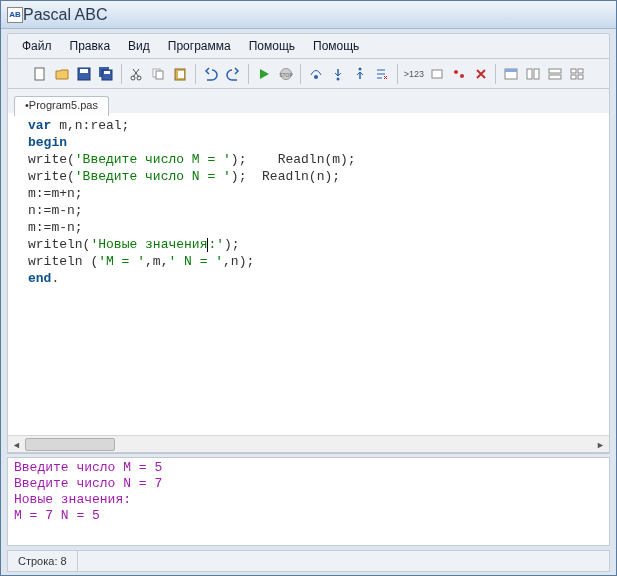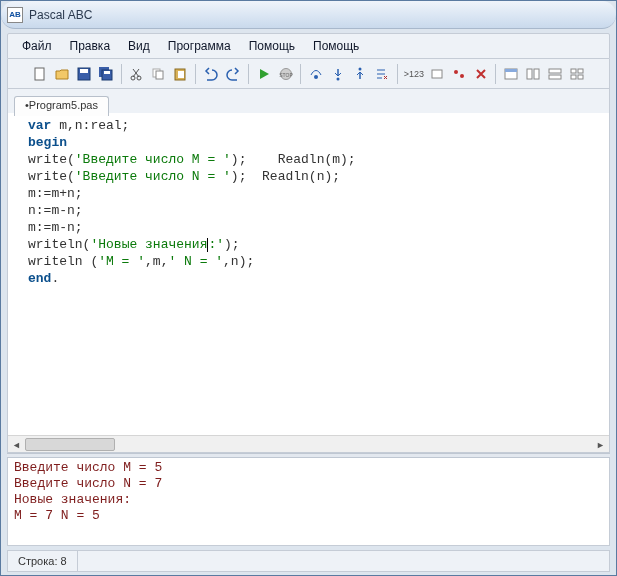--- a/index.html
+++ b/index.html
@@ -12,33 +12,32 @@
     overflow: hidden;
     border: 1px solid #5a7aa0;
   }
   .titlebar {
     height: 28px;
     background: linear-gradient(to bottom, #f0f4fa 0%, #dce7f4 50%, #c9d9ec 100%);
     border-bottom: 1px solid #a8b8cc;
     display: flex;
     align-items: center;
     padding: 0 6px;
-    gap: 6px;
-    border-radius: 14px;
+    gap: 0;
   }
   .app-icon {
     width: 16px; height: 16px;
     background: #fff;
     border: 1px solid #888;
     font-size: 8px;
     display: flex; align-items: center; justify-content: center;
     color: #1050a0;
     font-weight: bold;
   }
-  .title { color: #2b3a4f; font-size: 12px; }
+  .title { color: #2b3a4f; font-size: 16px; }
   .menubar {
     background: #eef2f7;
     border-bottom: 1px solid #c5ccd6;
     padding: 3px 6px;
     display: flex;
     gap: 2px;
     margin: 4px 6px 0 6px;
     border: 1px solid #c5ccd6;
     border-radius: 2px 2px 0 0;
   }
@@ -151,21 +150,21 @@
     background: #fff;
     margin: 0 6px;
     border: 1px solid #c5ccd6;
     border-top: none;
     height: 88px;
     padding: 2px 6px;
     font-family: "Courier New", monospace;
     font-size: 13px;
     line-height: 16px;
     white-space: pre;
-    color: #7f1d1d;
+    color: #a21caf;
     overflow: auto;
   }
   .statusbar {
     margin: 4px 6px 6px 6px;
     background: #eef2f7;
     border: 1px solid #c5ccd6;
     height: 22px;
     display: flex;
     align-items: center;
     font-size: 11px;

